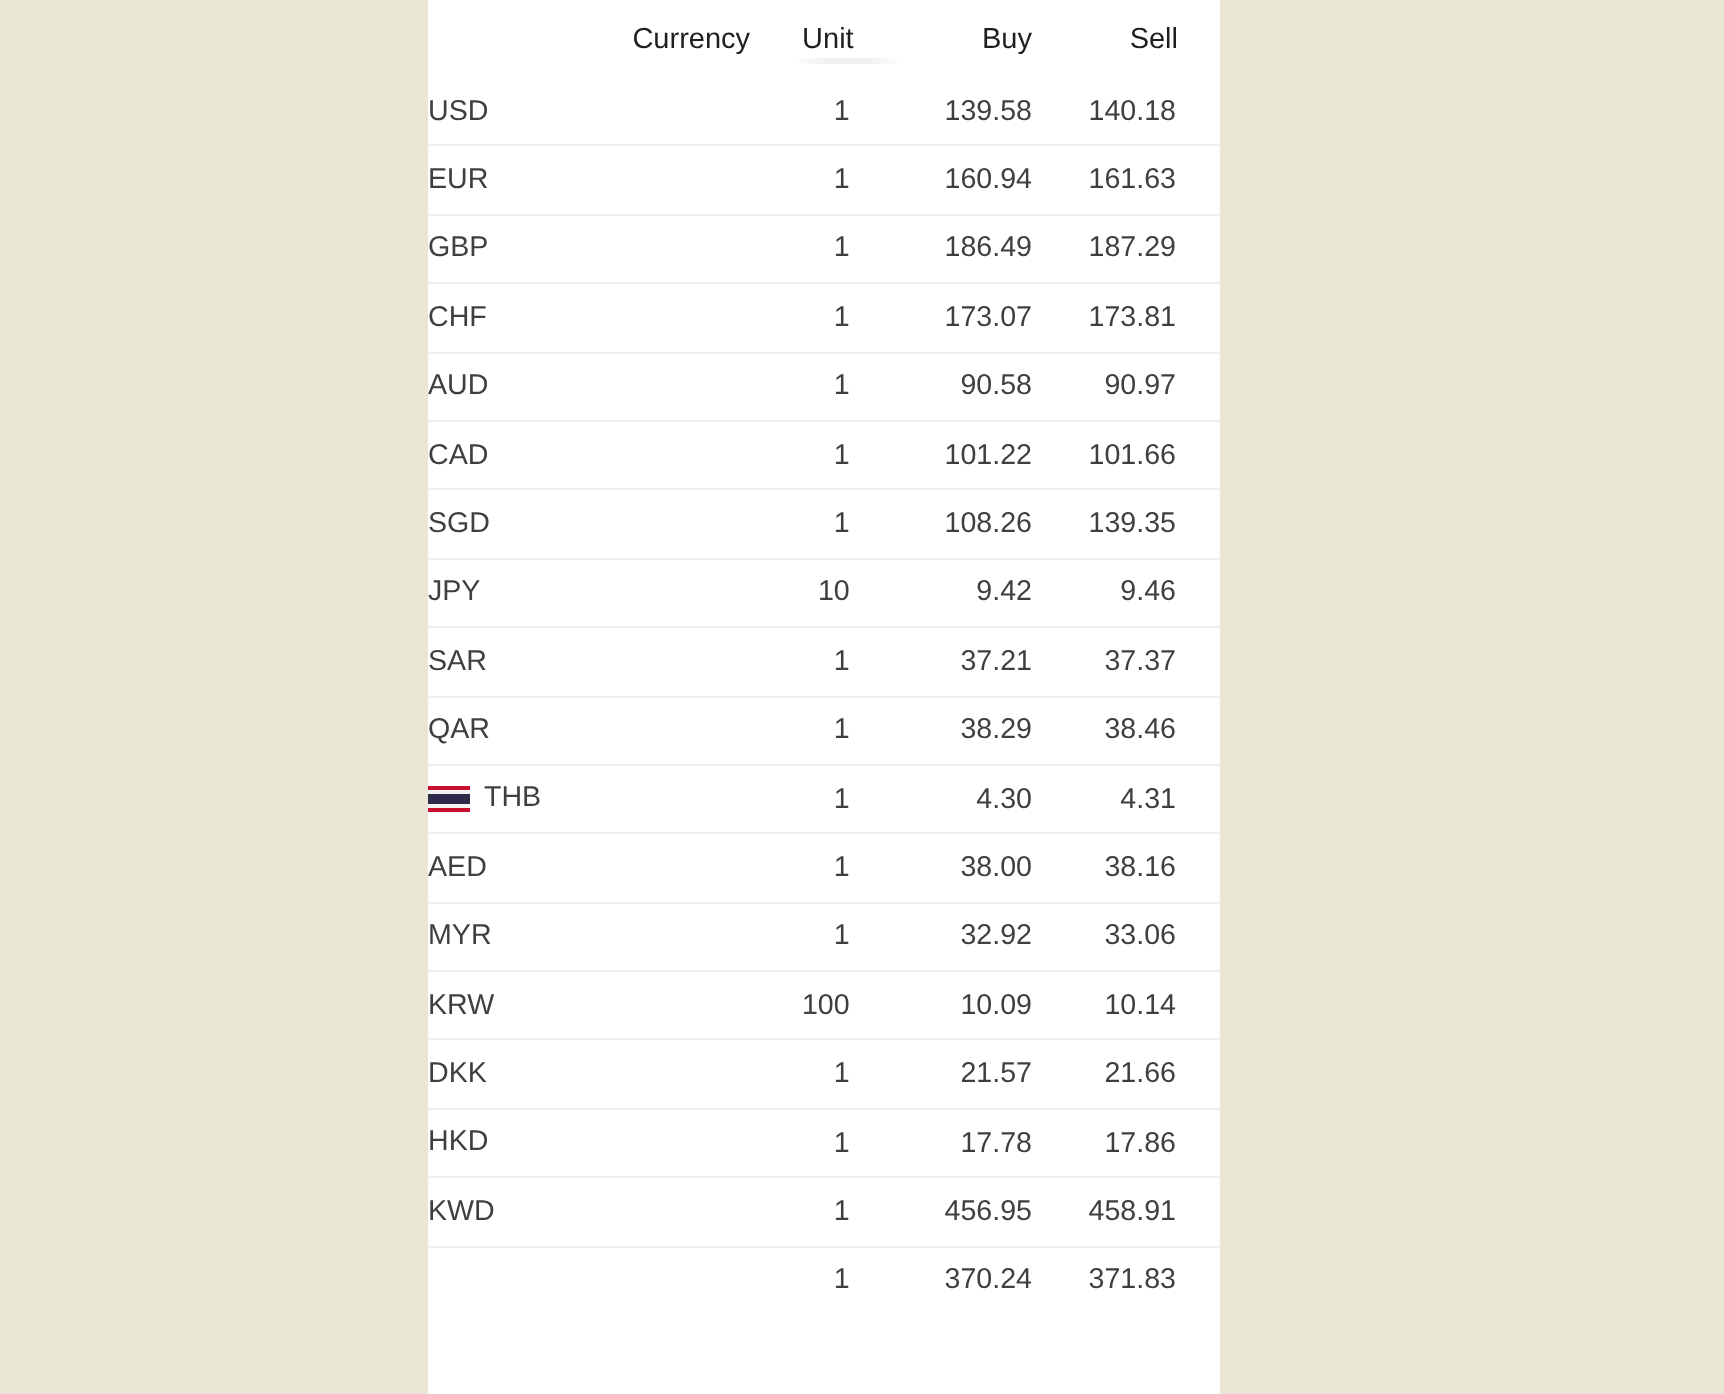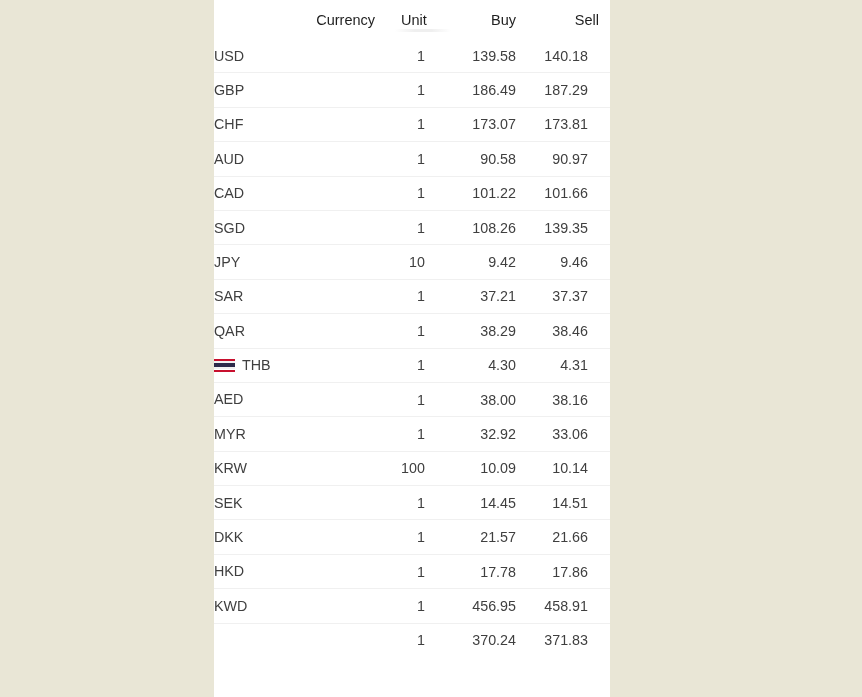--- a/index.html
+++ b/index.html
@@ -48,21 +48,21 @@
     font-weight: 400;
     color: #1f1f1f;
     text-align: right;
     vertical-align: middle;
     background: #ffffff;
     white-space: nowrap;
   }
   thead th.th-currency { padding-right: 14px; }
   thead th.th-unit     { padding-right: 20px; }
   thead th.th-buy      { padding-right: 14px; }
-  thead th.th-sell     { padding-right: 11px; }
+  thead th.th-sell     { padding-right: 21px; }
 
   thead tr.header-row {
     position: relative;
   }
   .header-underline {
     position: absolute;
     left: 181px;
     top: 29px;
     width: 56px;
     height: 3px;
@@ -144,20 +144,30 @@
                 <span class="currency-code">USD</span>
               </span>
             </td>
             <td class="td-unit">1</td>
             <td class="td-buy">139.58</td>
             <td class="td-sell">140.18</td>
           </tr>
           <tr class="rate-row">
             <td class="td-currency">
               <span class="currency-cell-inner">
+                <span class="currency-code">EUR</span>
+              </span>
+            </td>
+            <td class="td-unit">1</td>
+            <td class="td-buy">160.94</td>
+            <td class="td-sell">161.63</td>
+          </tr>
+          <tr class="rate-row">
+            <td class="td-currency">
+              <span class="currency-cell-inner">
                 <span class="currency-code">GBP</span>
               </span>
             </td>
             <td class="td-unit">1</td>
             <td class="td-buy">186.49</td>
             <td class="td-sell">187.29</td>
           </tr>
           <tr class="rate-row">
             <td class="td-currency">
               <span class="currency-cell-inner">
@@ -271,30 +281,20 @@
                 <span class="currency-code">KRW</span>
               </span>
             </td>
             <td class="td-unit">100</td>
             <td class="td-buy">10.09</td>
             <td class="td-sell">10.14</td>
           </tr>
           <tr class="rate-row">
             <td class="td-currency">
               <span class="currency-cell-inner">
-                <span class="currency-code">SEK</span>
-              </span>
-            </td>
-            <td class="td-unit">1</td>
-            <td class="td-buy">14.45</td>
-            <td class="td-sell">14.51</td>
-          </tr>
-          <tr class="rate-row">
-            <td class="td-currency">
-              <span class="currency-cell-inner">
                 <span class="currency-code">DKK</span>
               </span>
             </td>
             <td class="td-unit">1</td>
             <td class="td-buy">21.57</td>
             <td class="td-sell">21.66</td>
           </tr>
           <tr class="rate-row">
             <td class="td-currency">
               <span class="currency-cell-inner">

